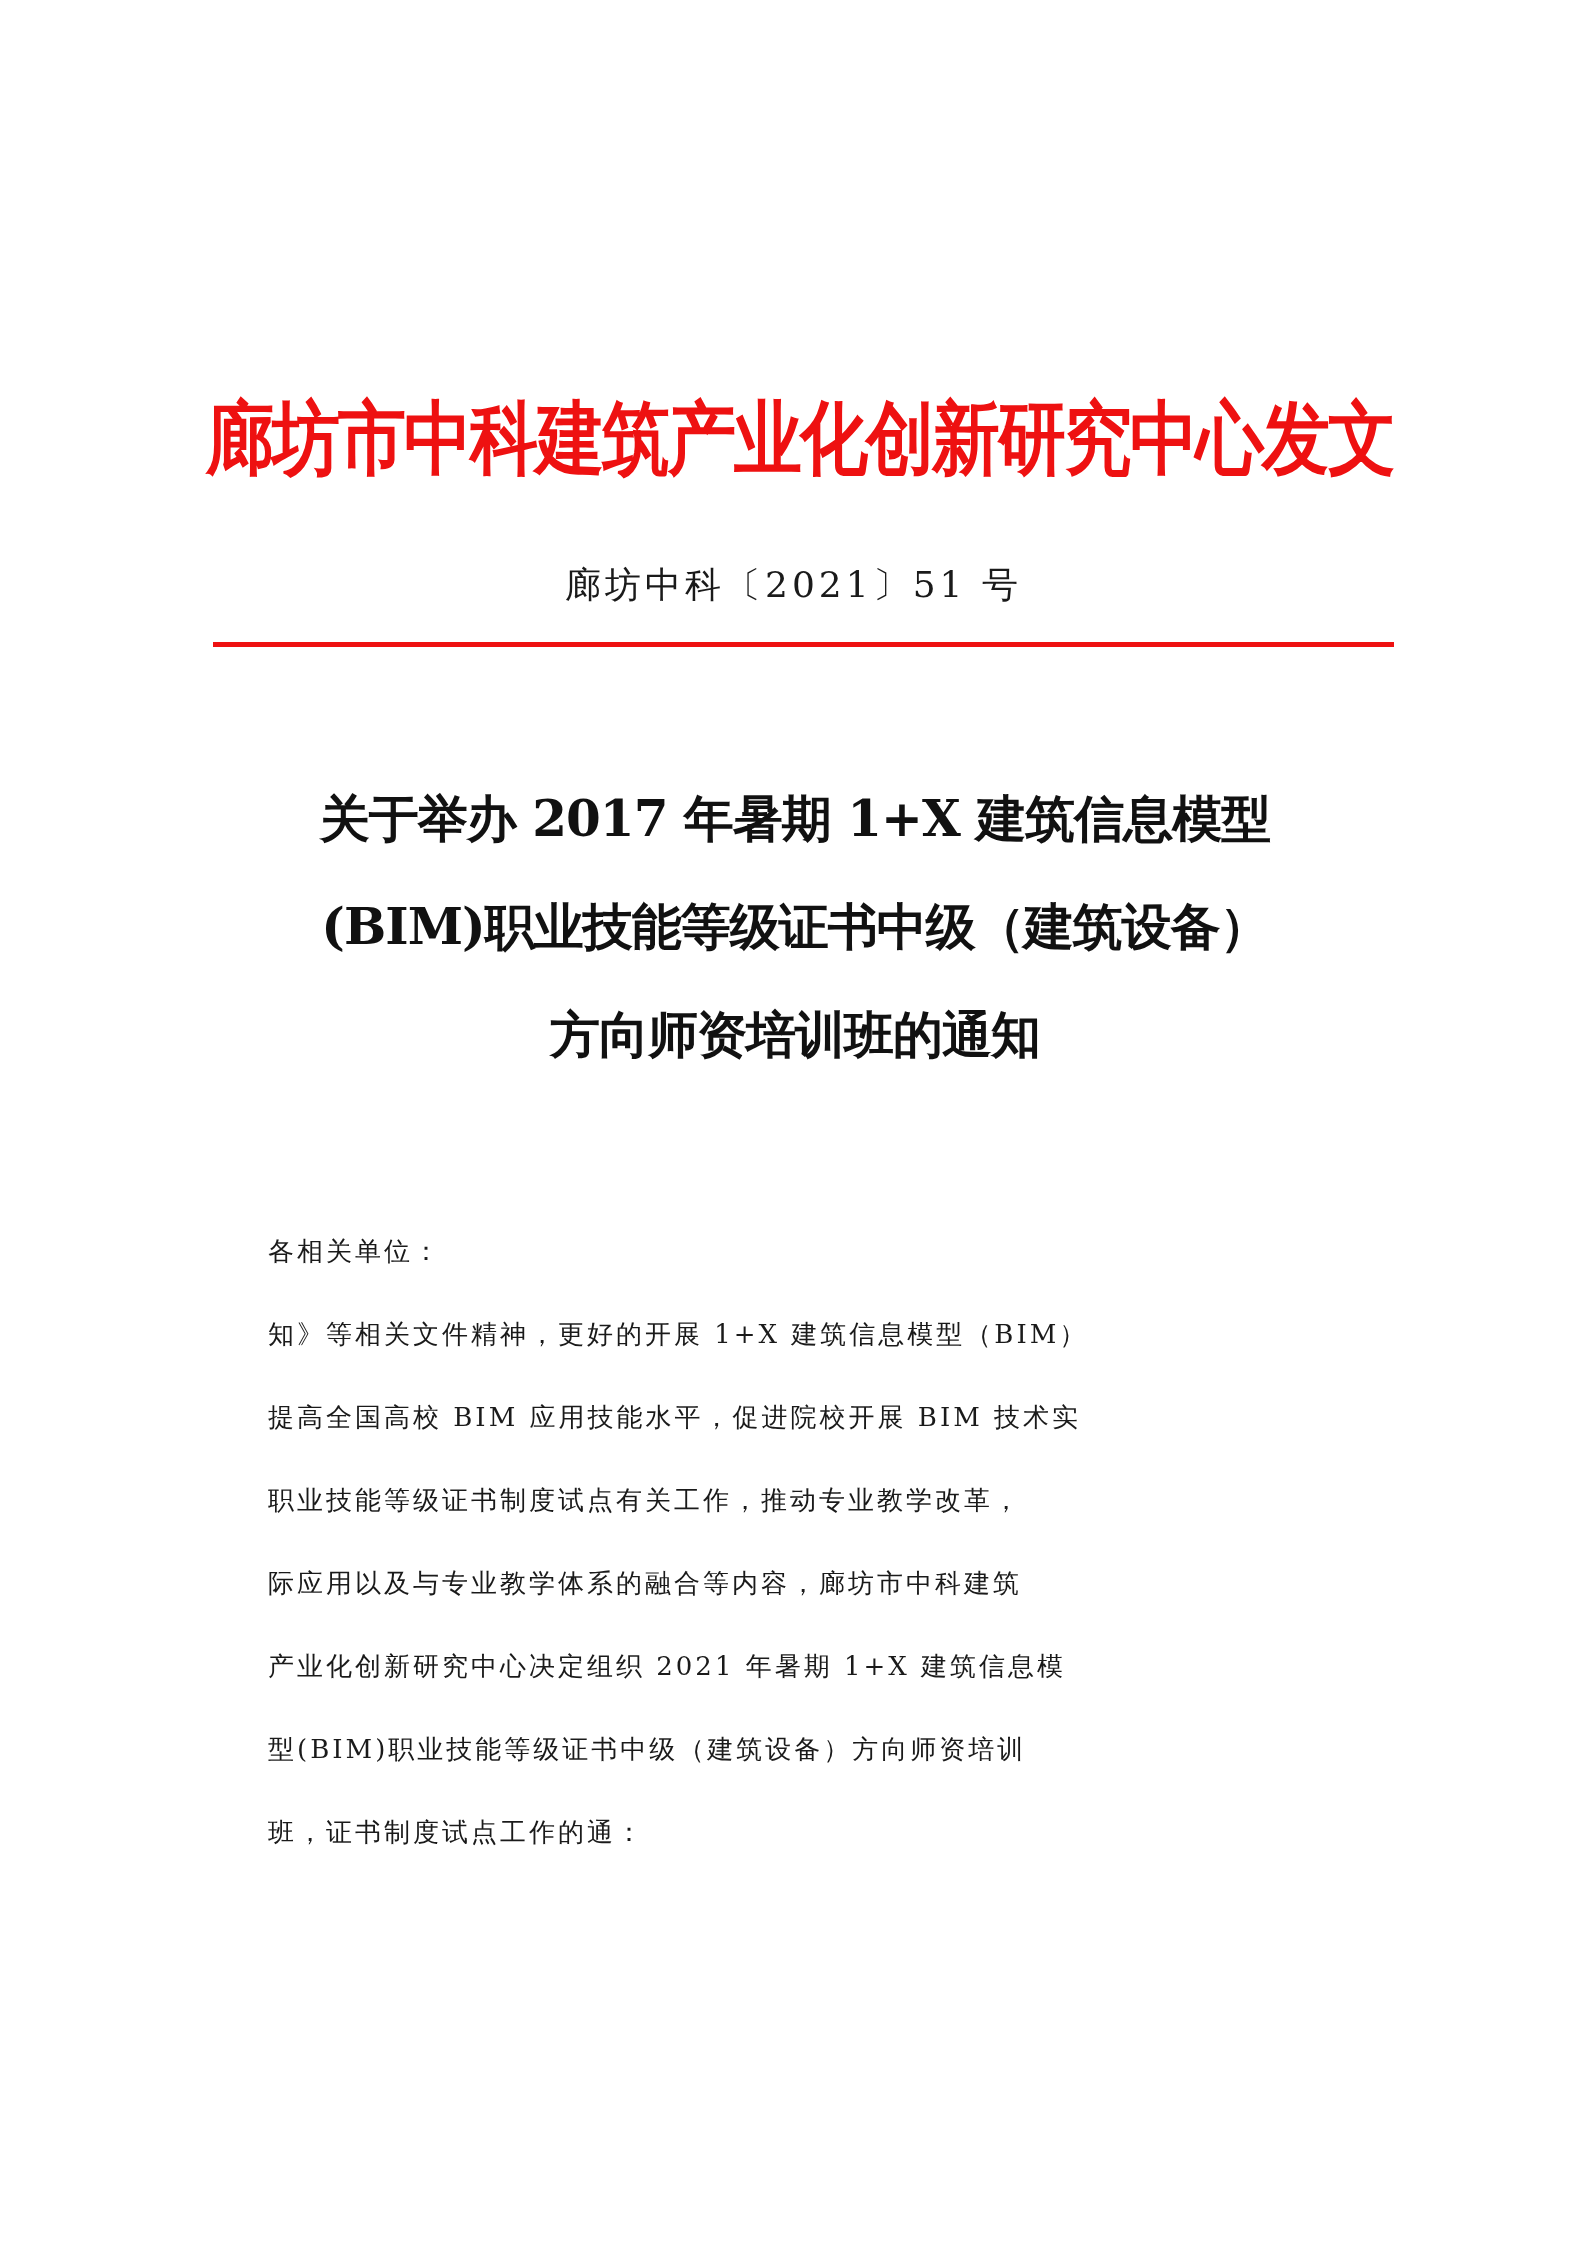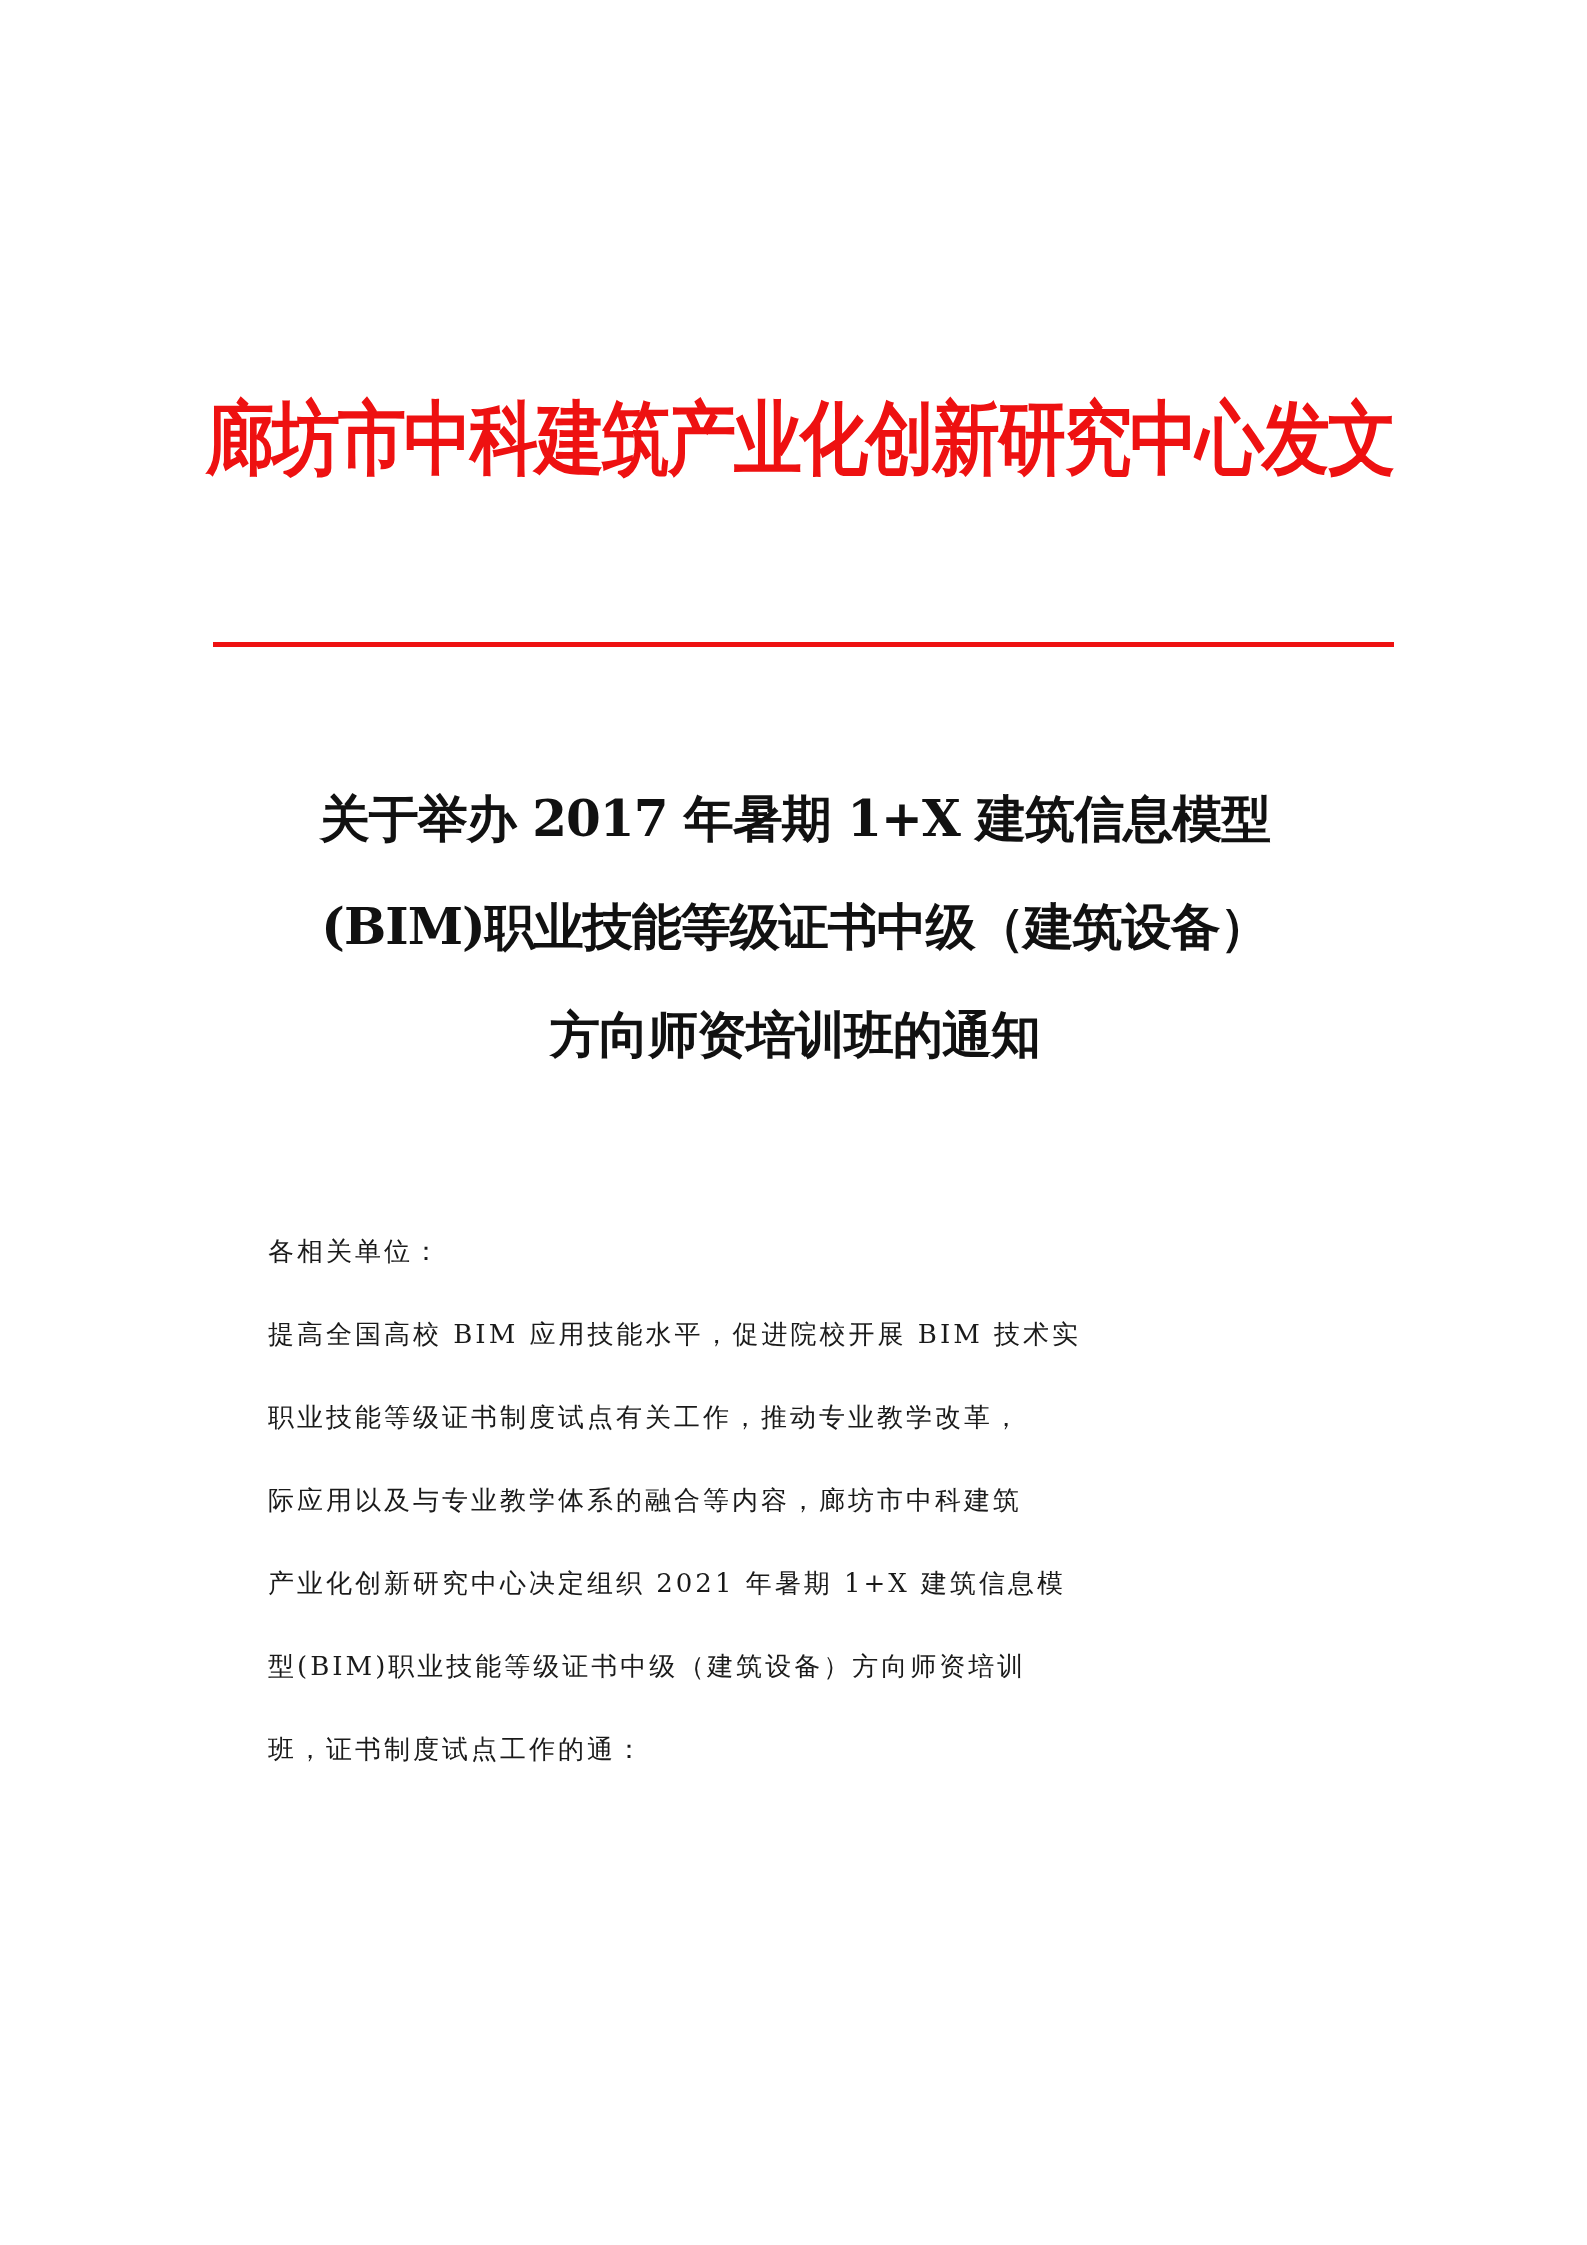--- a/index.html
+++ b/index.html
@@ -96,31 +96,33 @@
       padding-left: 84px;
     }
   </style>
 </head>
 <body>
 
 <div class="page">
 
   <div class="masthead">廊坊市中科建筑产业化创新研究中心发文</div>
 
+  <div class="doc-number">廊坊中科〔2021〕51 号</div>
 
   <div class="red-rule"></div>
 
   <div class="title">
     <span class="line">关于举办 2017 年暑期 1+X 建筑信息模型</span>
     <span class="line">(BIM)职业技能等级证书中级（建筑设备）</span>
     <span class="line">方向师资培训班的通知</span>
   </div>
 
   <div class="body-text">
     <span class="line">各相关单位：</span>
+    <span class="line">知》等相关文件精神，更好的开展 1+X 建筑信息模型（BIM）</span>
     <span class="line">提高全国高校 BIM 应用技能水平，促进院校开展 BIM 技术实</span>
     <span class="line">职业技能等级证书制度试点有关工作，推动专业教学改革，</span>
     <span class="line">际应用以及与专业教学体系的融合等内容，廊坊市中科建筑</span>
     <span class="line">产业化创新研究中心决定组织 2021 年暑期 1+X 建筑信息模</span>
     <span class="line">型(BIM)职业技能等级证书中级（建筑设备）方向师资培训</span>
     <span class="line">班，证书制度试点工作的通：</span>
   </div>
 
 </div>
 

